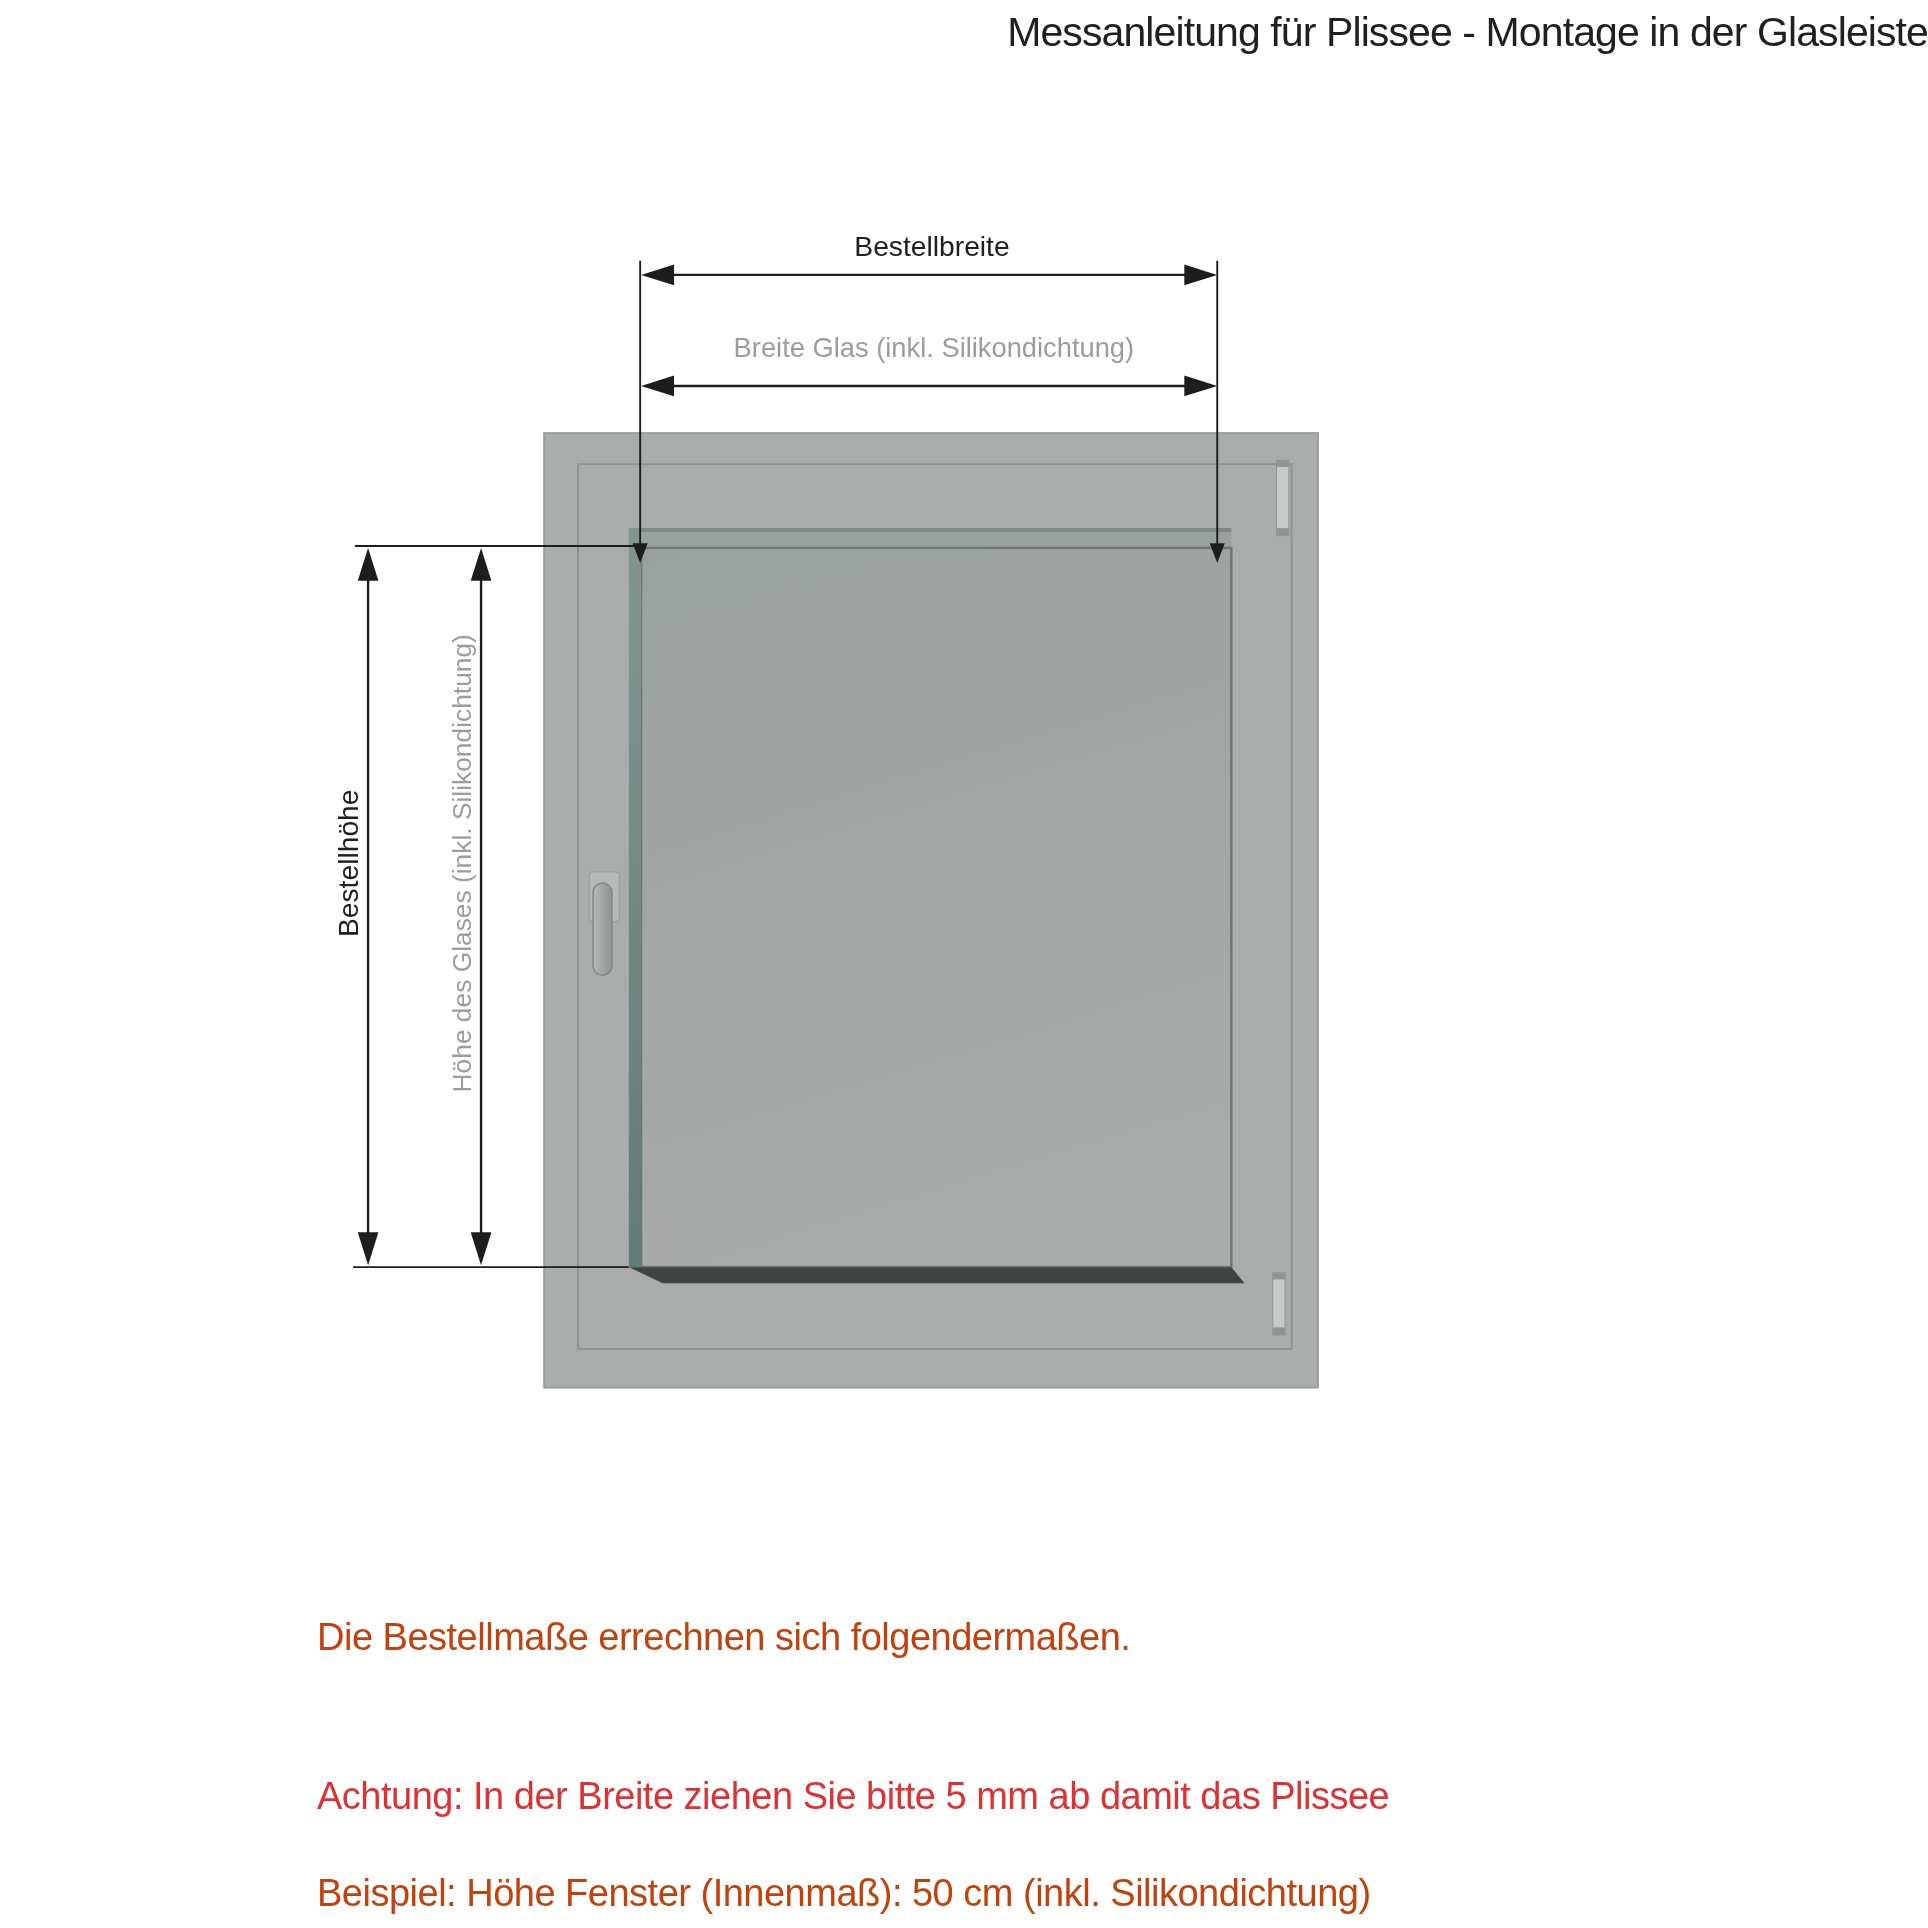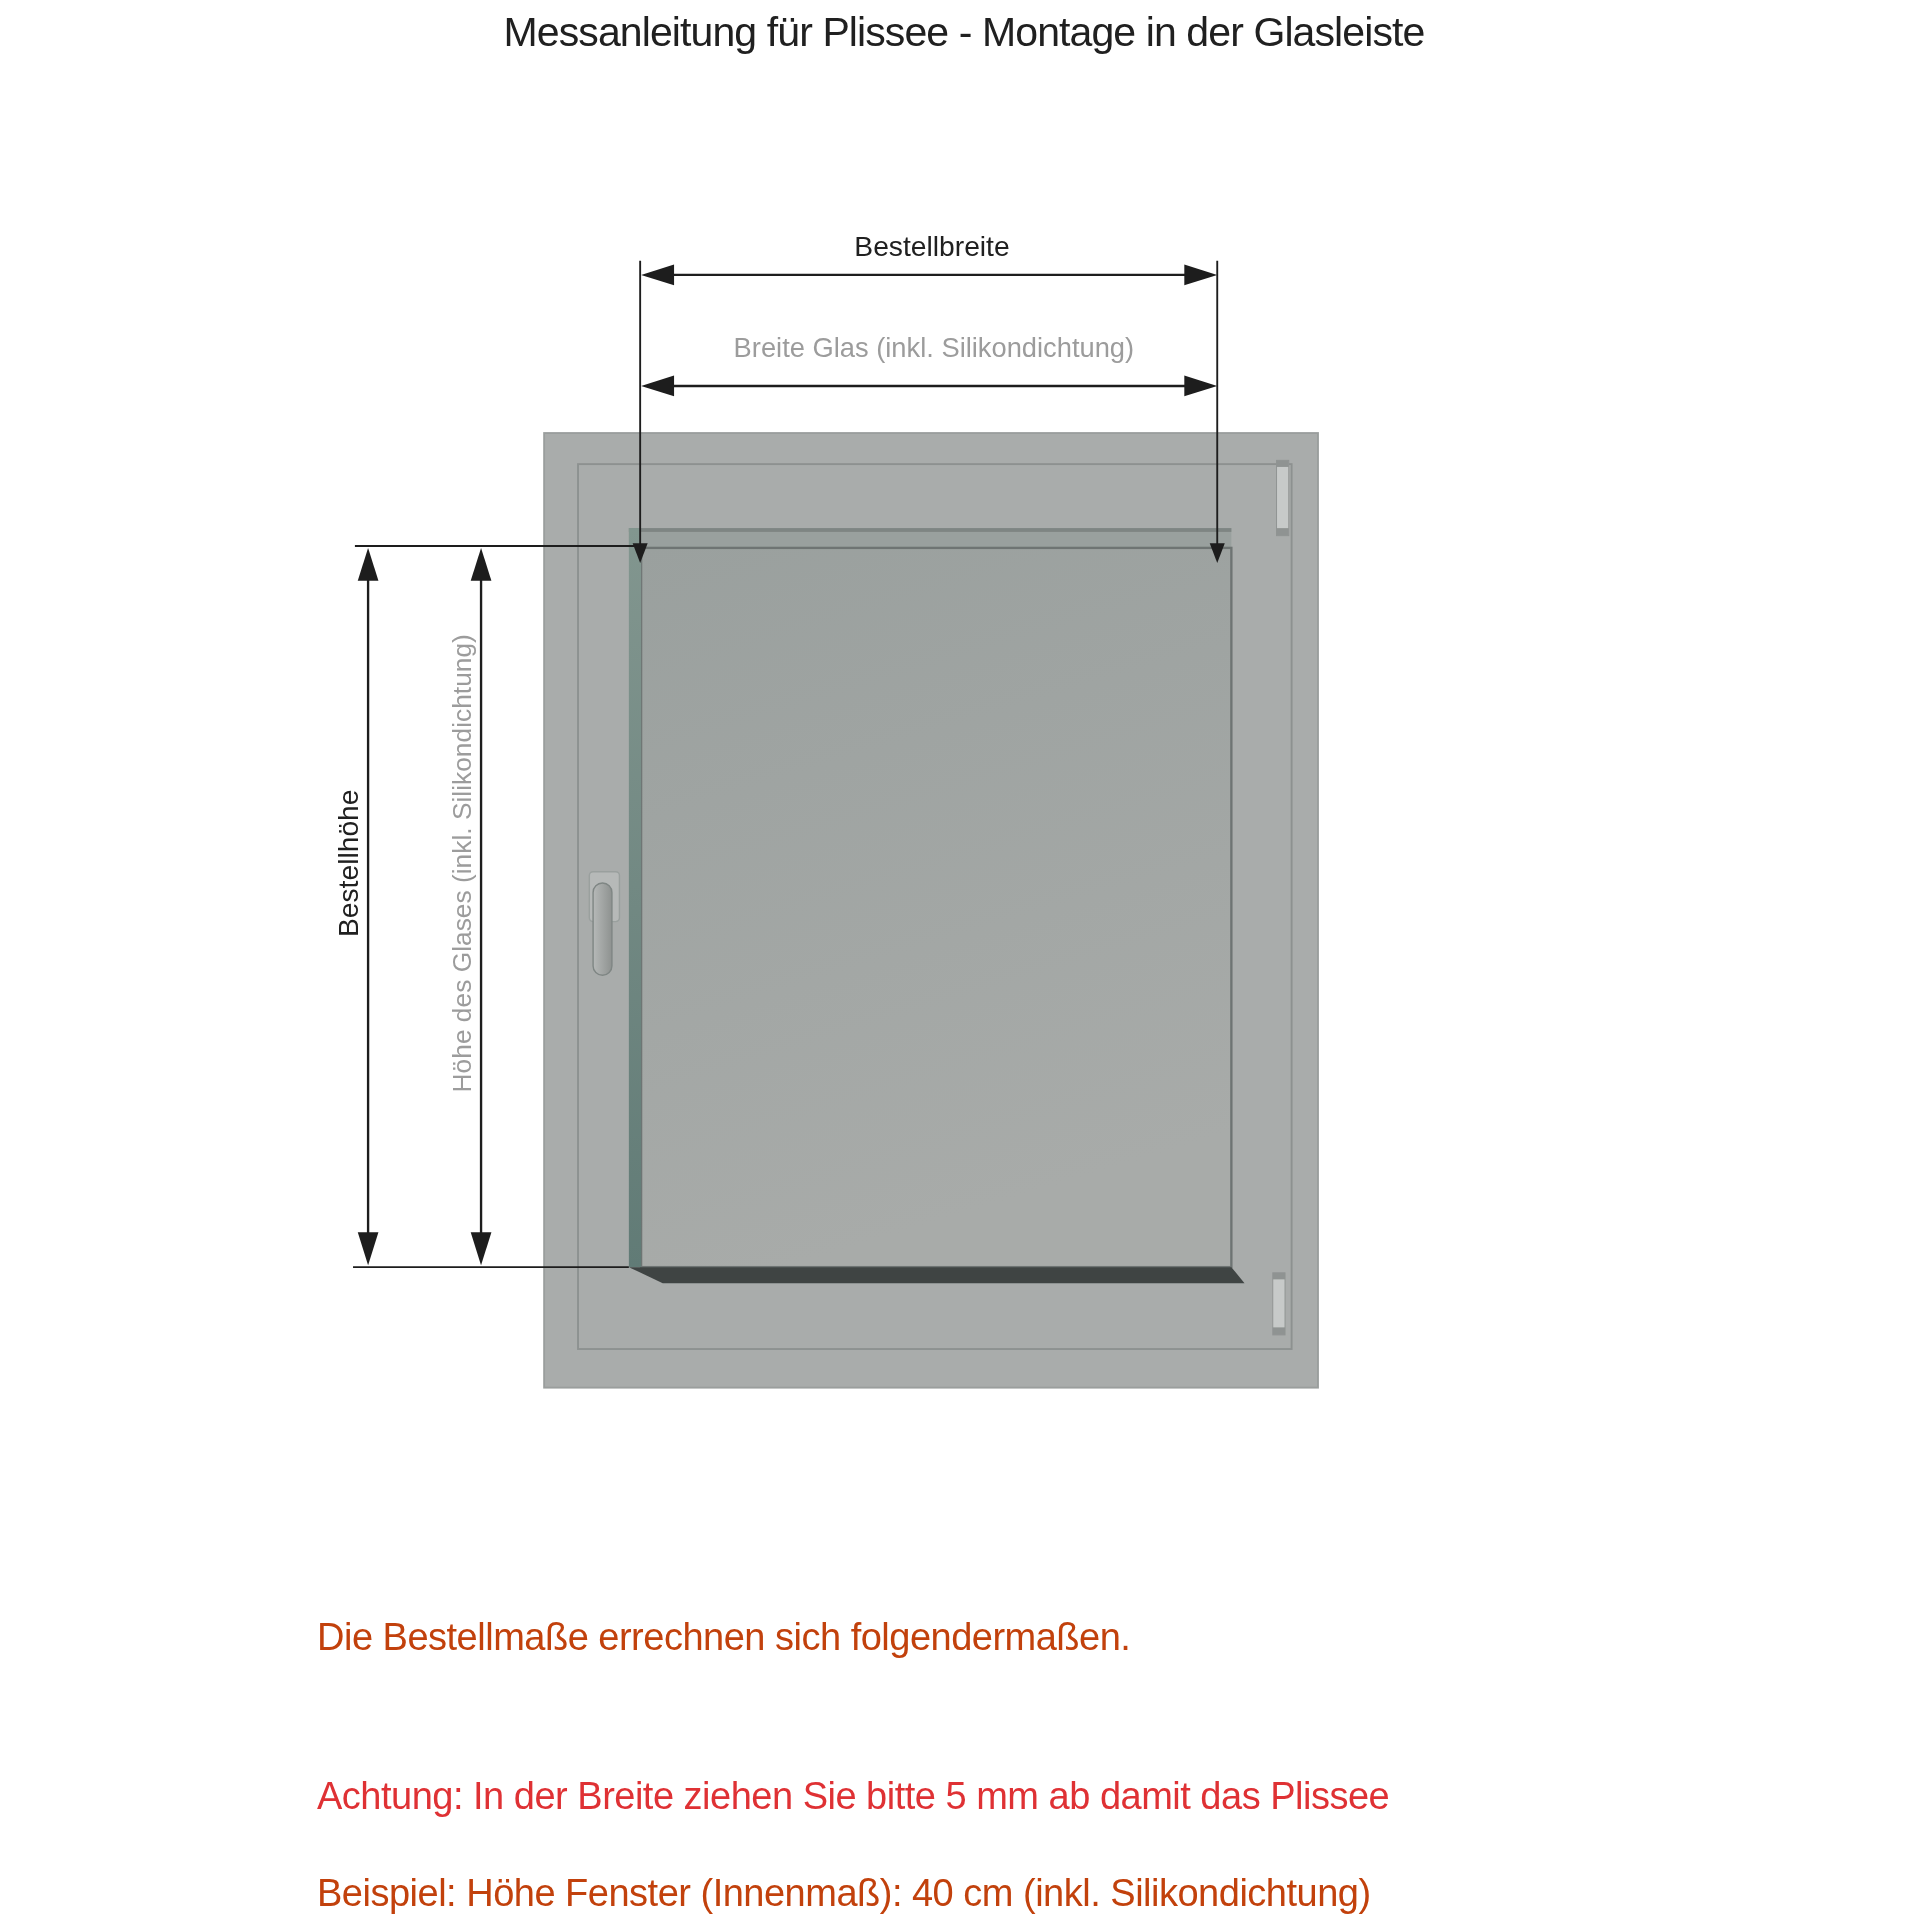--- a/index.html
+++ b/index.html
@@ -1,18 +1,18 @@
 <!DOCTYPE html>
 <html style="font-size:15px"><head>
 <meta charset="utf-8">
 <style>
   html,body{margin:0;padding:0;background:#ffffff;}
   body{width:1928px;height:1928px;position:relative;overflow:hidden;
        font-family:"Liberation Sans","DejaVu Sans",sans-serif;color:#202020;}
-  .page-title{position:absolute;top:9.4px;left:0;width:1928px;text-align:center;
+  .page-title{position:absolute;top:9.4px;left:0;width:1928px;text-align:right;
        font-size:41px;font-weight:400;letter-spacing:-0.9px;color:#202020;}
   .diagram-svg{position:absolute;left:0;top:0;width:1928px;height:1928px;}
   .svg-label{font-family:"Liberation Sans","DejaVu Sans",sans-serif;}
   .text-block{position:absolute;left:317px;letter-spacing:-0.5px;
        font-size:38px;white-space:pre;}
   .block-intro{top:1505px;line-height:53px;}
   .block-example{top:1753px;line-height:56px;}
   .t-black{color:#c2410c;}
   .t-red{color:#df3134;}
 </style>
@@ -94,17 +94,17 @@
   </g>
 </svg>
 
 <div class="text-block block-intro">
   <div class="t-black">Die Bestellmaße errechnen sich folgendermaßen.</div>
   <div class="t-red">Achtung: In der Breite ziehen Sie bitte 5 mm ab damit das Plissee</div>
   
 </div>
 
 <div class="text-block block-example">
-  <div class="t-black">Beispiel: Höhe Fenster (Innenmaß): 40 cm (inkl. Silikondichtung)</div>
+  <div class="t-black">Beispiel: Höhe Fenster (Innenmaß): 50 cm (inkl. Silikondichtung)</div>
   
   
 </div>
 
 
 </body></html>

